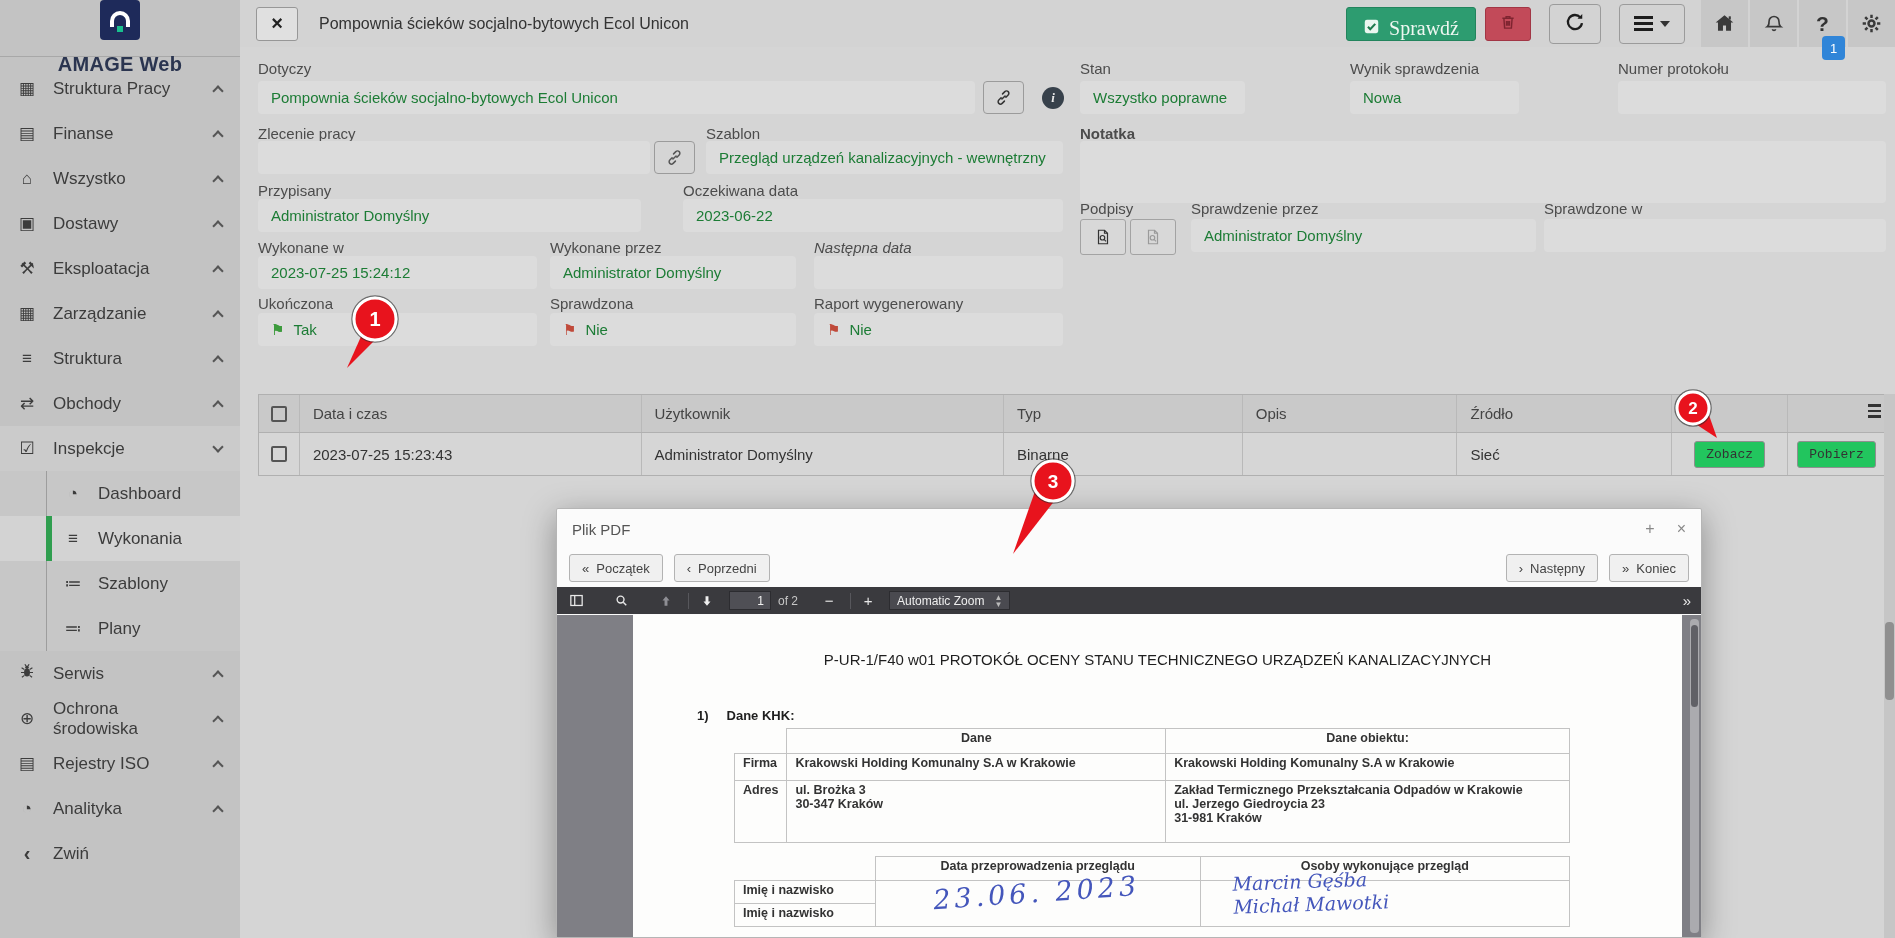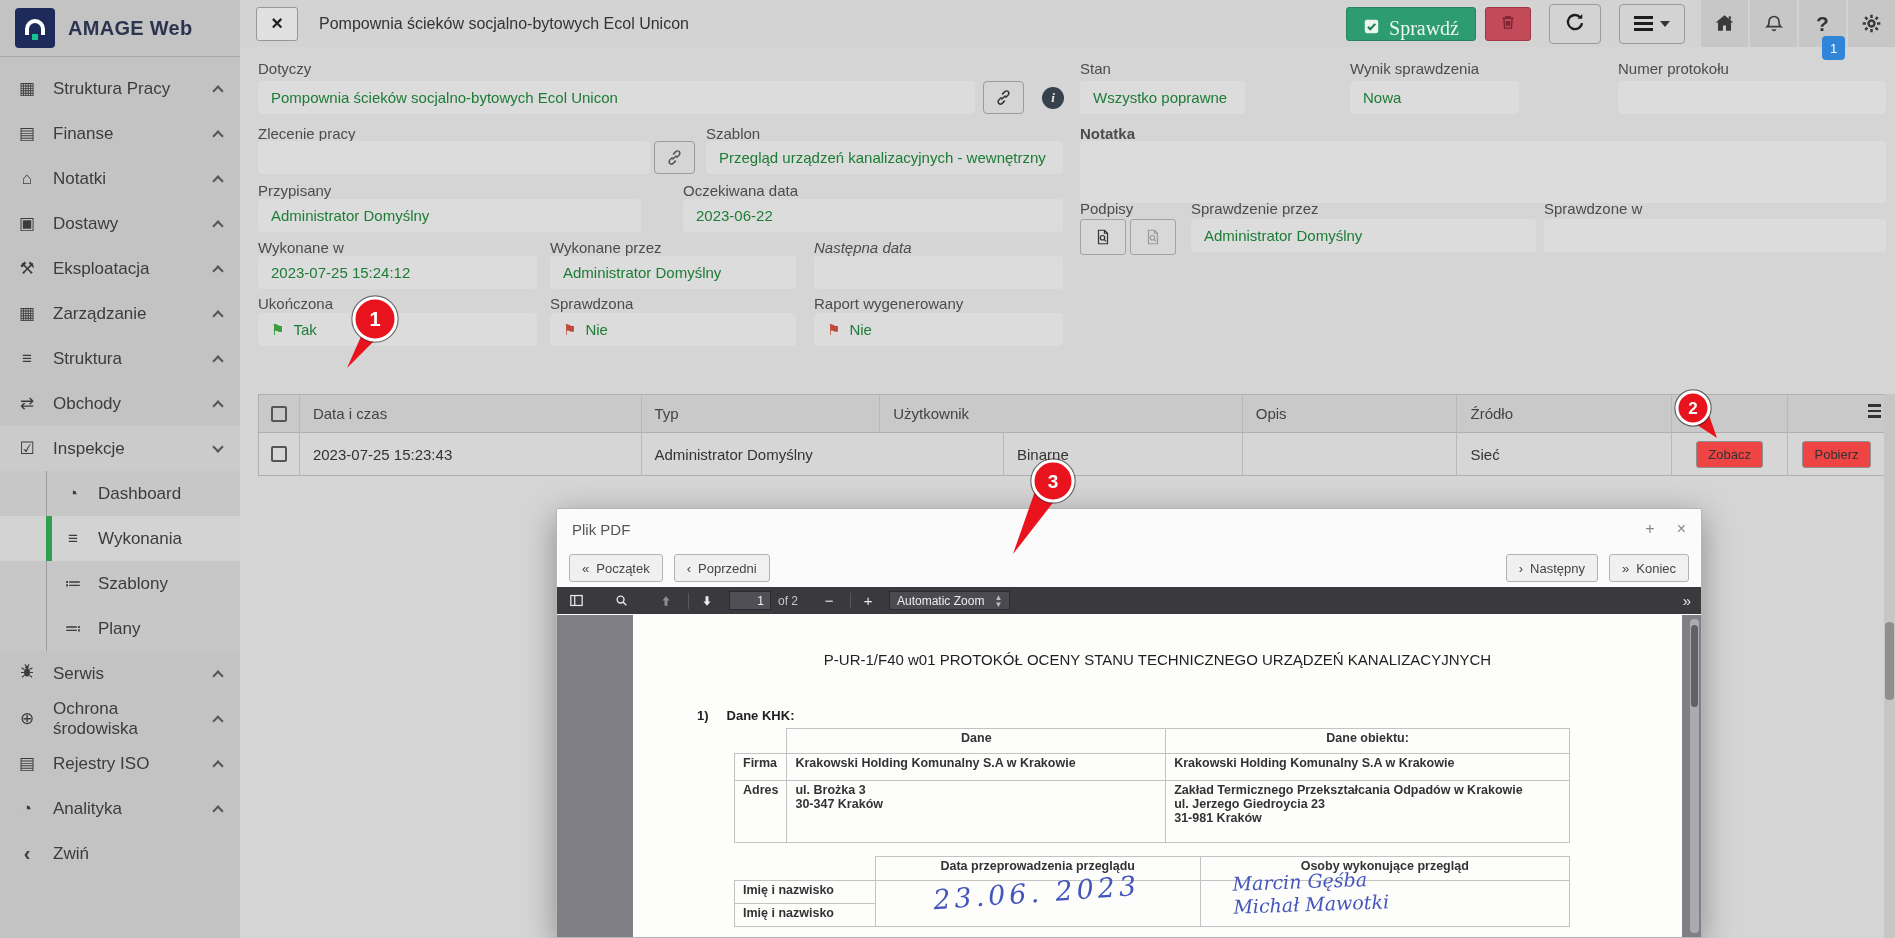--- a/index.html
+++ b/index.html
@@ -1,21 +1,21 @@
 <!DOCTYPE html>
 <html><head>
 <meta charset="utf-8">
 <style>
   * { box-sizing: border-box; margin: 0; padding: 0; }
   body { font-family: "Liberation Sans", sans-serif; background:#888; }
   .screen { position:relative; width:1895px; height:938px; background:#d5d5d5; overflow:hidden; }
 
   
   .sidebar { position:absolute; left:0; top:0; width:240px; height:100%; background:#c3c3c3; z-index:5; }
-  .sidebar-header { height:57px; display:flex; align-items:center; gap:13px; padding:0 15px; border-bottom:1px solid #a8a8a8; }
+  .sidebar-header { height:57px; display:flex; align-items:center; gap:13px; padding:0 15px; border-bottom:1px solid #a8a8a8;flex-direction:column; }
   .logo { width:40px; height:40px; background:#1e2a5a; border-radius:4px; position:relative; flex:0 0 auto; }
   .logo .arc { position:absolute; left:10px; top:11px; width:20px; height:16px; border:4px solid #fff; border-bottom:none; border-radius:10px 10px 0 0; }
   .logo .dot { position:absolute; left:17px; bottom:8px; width:6px; height:6px; background:#19c08e; }
   .brand { font-size:20px; font-weight:bold; color:#2b3550; letter-spacing:.3px; }
   .nav { padding-top:9px; }
   .nav-item { display:flex; align-items:center; height:45px; padding:0 18px 0 16px; font-size:17px; color:#3c3c3c; gap:15px; cursor:default; }
   .nav-ic { width:22px; text-align:center; font-size:17px; color:#3c3c3c; flex:0 0 auto; }
   .chev { width:8px; height:8px; border-left:2px solid #555; border-top:2px solid #555; transform:rotate(45deg); margin-left:auto; margin-top:4px; }
   .chev.down { transform:rotate(225deg); margin-top:-4px; }
   .nav-section { background:#cbcbcb; }
@@ -56,21 +56,21 @@
   .tabs { position:absolute; left:256px; top:353px; display:flex; align-items:flex-end; gap:3px; z-index:2; }
   .tab { height:40px; display:flex; align-items:center; gap:9px; padding:0 17px; font-size:15px; color:#333; background:#cdcdcd; border:1px solid #a9a9a9; border-bottom:none; border-radius:2px 2px 0 0; }
   .tab.active { background:#d6d6d6; height:42px; }
   .ntable { position:absolute; left:258px; top:394px; width:1628px; font-size:15px; }
   .thead { display:flex; height:39px; background:#c9c9c9; border:1px solid #b0b0b0; align-items:center; color:#444; position:relative; }
   .trow { display:flex; height:43px; background:#d6d6d6; border:1px solid #b0b0b0; border-top:none; align-items:flex-start; color:#333; }
   .tc { height:100%; display:flex; align-items:center; padding:0 13px; border-right:1px solid #b9b9b9; overflow:hidden; white-space:nowrap; }
   .tc:last-child { border-right:none; }
   .cb { width:16px; height:16px; border:2px solid #555; border-radius:2px; background:transparent; margin:auto; }
   .w-cb{width:41px;justify-content:center;padding:0;} .w-dt{width:342px;} .w-us{width:363px;} .w-ty{width:239px;} .w-op{width:215px;} .w-zr{width:215px;} .w-a1{width:116px;justify-content:center;} .w-a2{width:97px;justify-content:center;}
-  .row-btn { height:27px; padding:0 11px; background:#ef4444; border:1px solid #8f8f8f; border-radius:3px; font-size:13px; color:#333; }
+  .row-btn { height:27px; padding:0 11px; background:#22c55e; border:1px solid #8f8f8f; border-radius:3px; font-size:13px; color:#333;font-family:Liberation Mono, monospace; }
   .tbl-menu { position:absolute; right:4px; top:9px; display:flex; flex-direction:column; gap:3px; }
   .tbl-menu i { width:13px; height:2.5px; background:#333; display:block; }
 
   
   .page-scroll { position:absolute; right:0; top:394px; bottom:0; width:11px; background:#c6c6c6; z-index:3; }
   .page-scroll .thumb { position:absolute; left:1px; right:1px; top:228px; height:78px; background:#8f8f8f; border-radius:4px; }
 
   
   .modal { position:absolute; left:556px; top:508px; width:1146px; height:430px; background:#fbfbfb; border:1px solid #b5b5b5; border-radius:2px; box-shadow:0 8px 32px rgba(0,0,0,.35); z-index:50; }
   .modal-head { height:40px; display:flex; align-items:center; padding:0 15px; }
@@ -126,21 +126,21 @@
           <span>Struktura Pracy</span>
           <span class="chev"></span>
         </div>
       <div class="nav-item">
           <span class="nav-ic">▤</span>
           <span>Finanse</span>
           <span class="chev"></span>
         </div>
       <div class="nav-item">
           <span class="nav-ic">⌂</span>
-          <span>Notatki</span>
+          <span>Wszystko</span>
           <span class="chev"></span>
         </div>
       <div class="nav-item">
           <span class="nav-ic">▣</span>
           <span>Dostawy</span>
           <span class="chev"></span>
         </div>
       <div class="nav-item">
           <span class="nav-ic">⚒</span>
           <span>Eksploatacja</span>
@@ -360,22 +360,22 @@
       </div>
   </section>
 
 
   <div class="ntable">
     <div class="thead">
       <div class="tc w-cb">
           <span class="cb"></span>
         </div>
       <div class="tc w-dt">Data i czas</div>
+      <div class="tc w-us">Użytkownik</div>
       <div class="tc w-ty">Typ</div>
-      <div class="tc w-us">Użytkownik</div>
       <div class="tc w-op">Opis</div>
       <div class="tc w-zr">Źródło</div>
       <div class="tc w-a1"></div>
       <div class="tc w-a2"></div>
       <div class="tbl-menu">
           <i></i>
           <i></i>
           <i></i>
         </div>
     </div>

